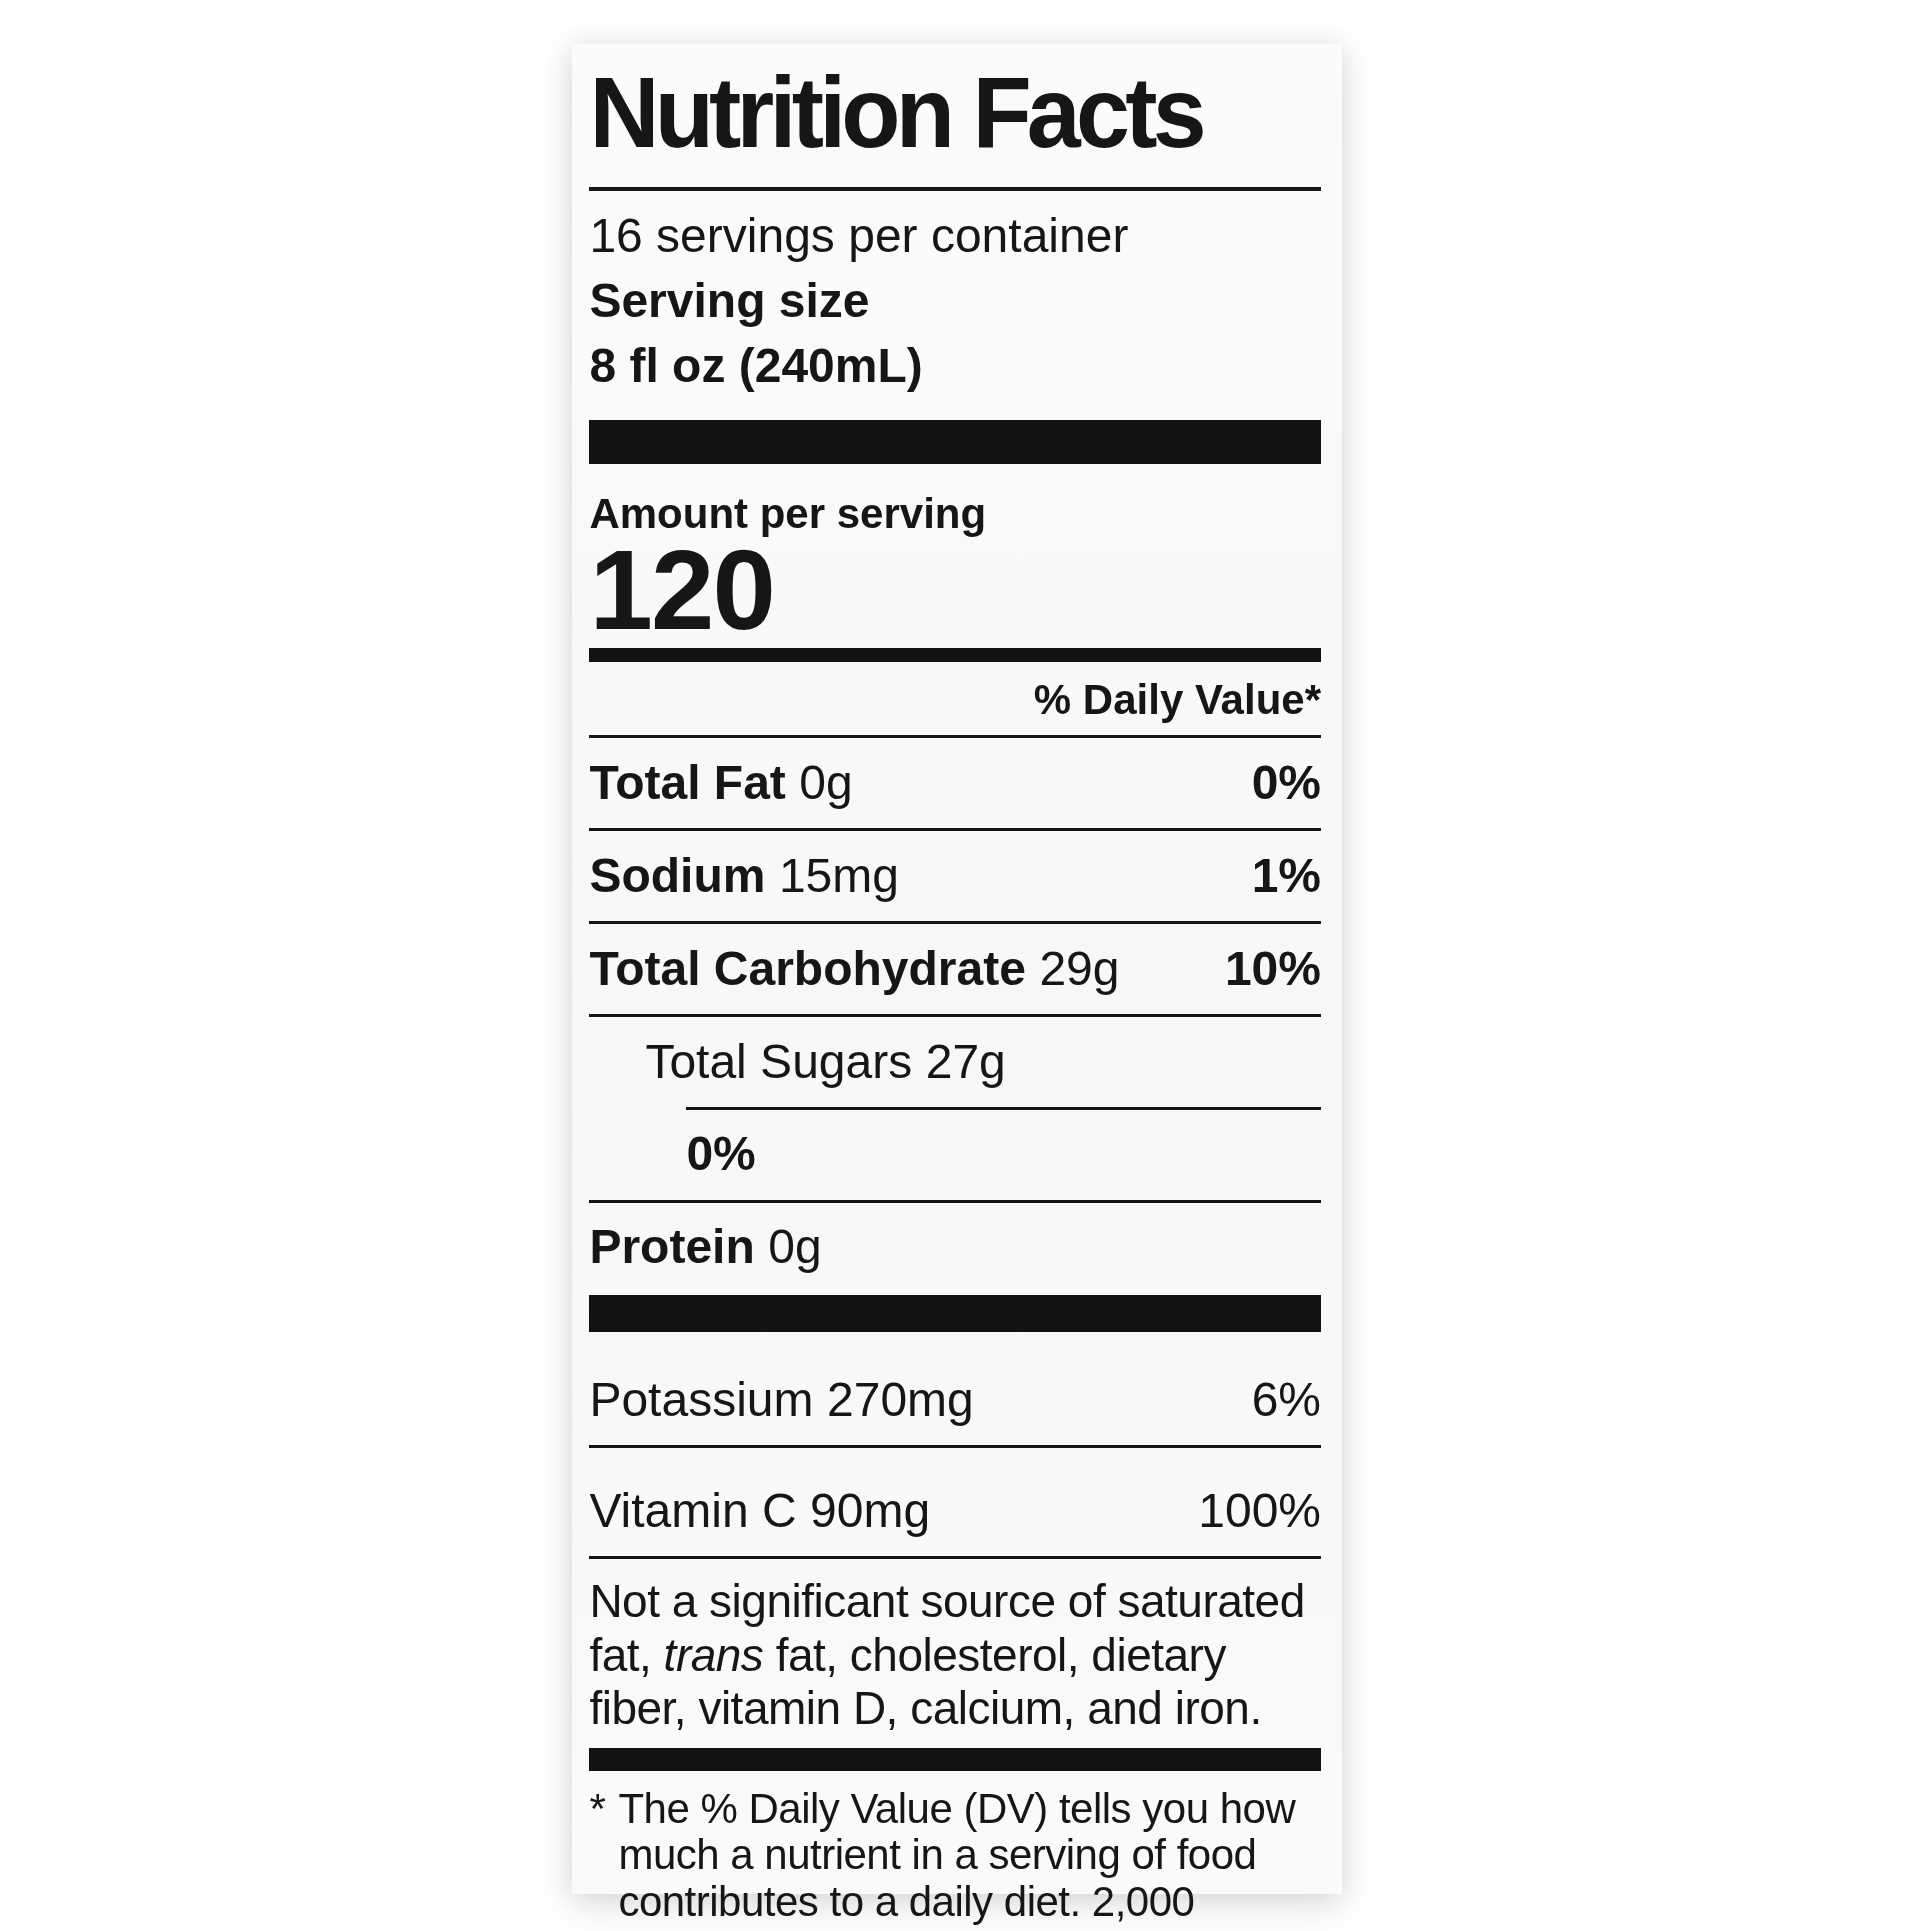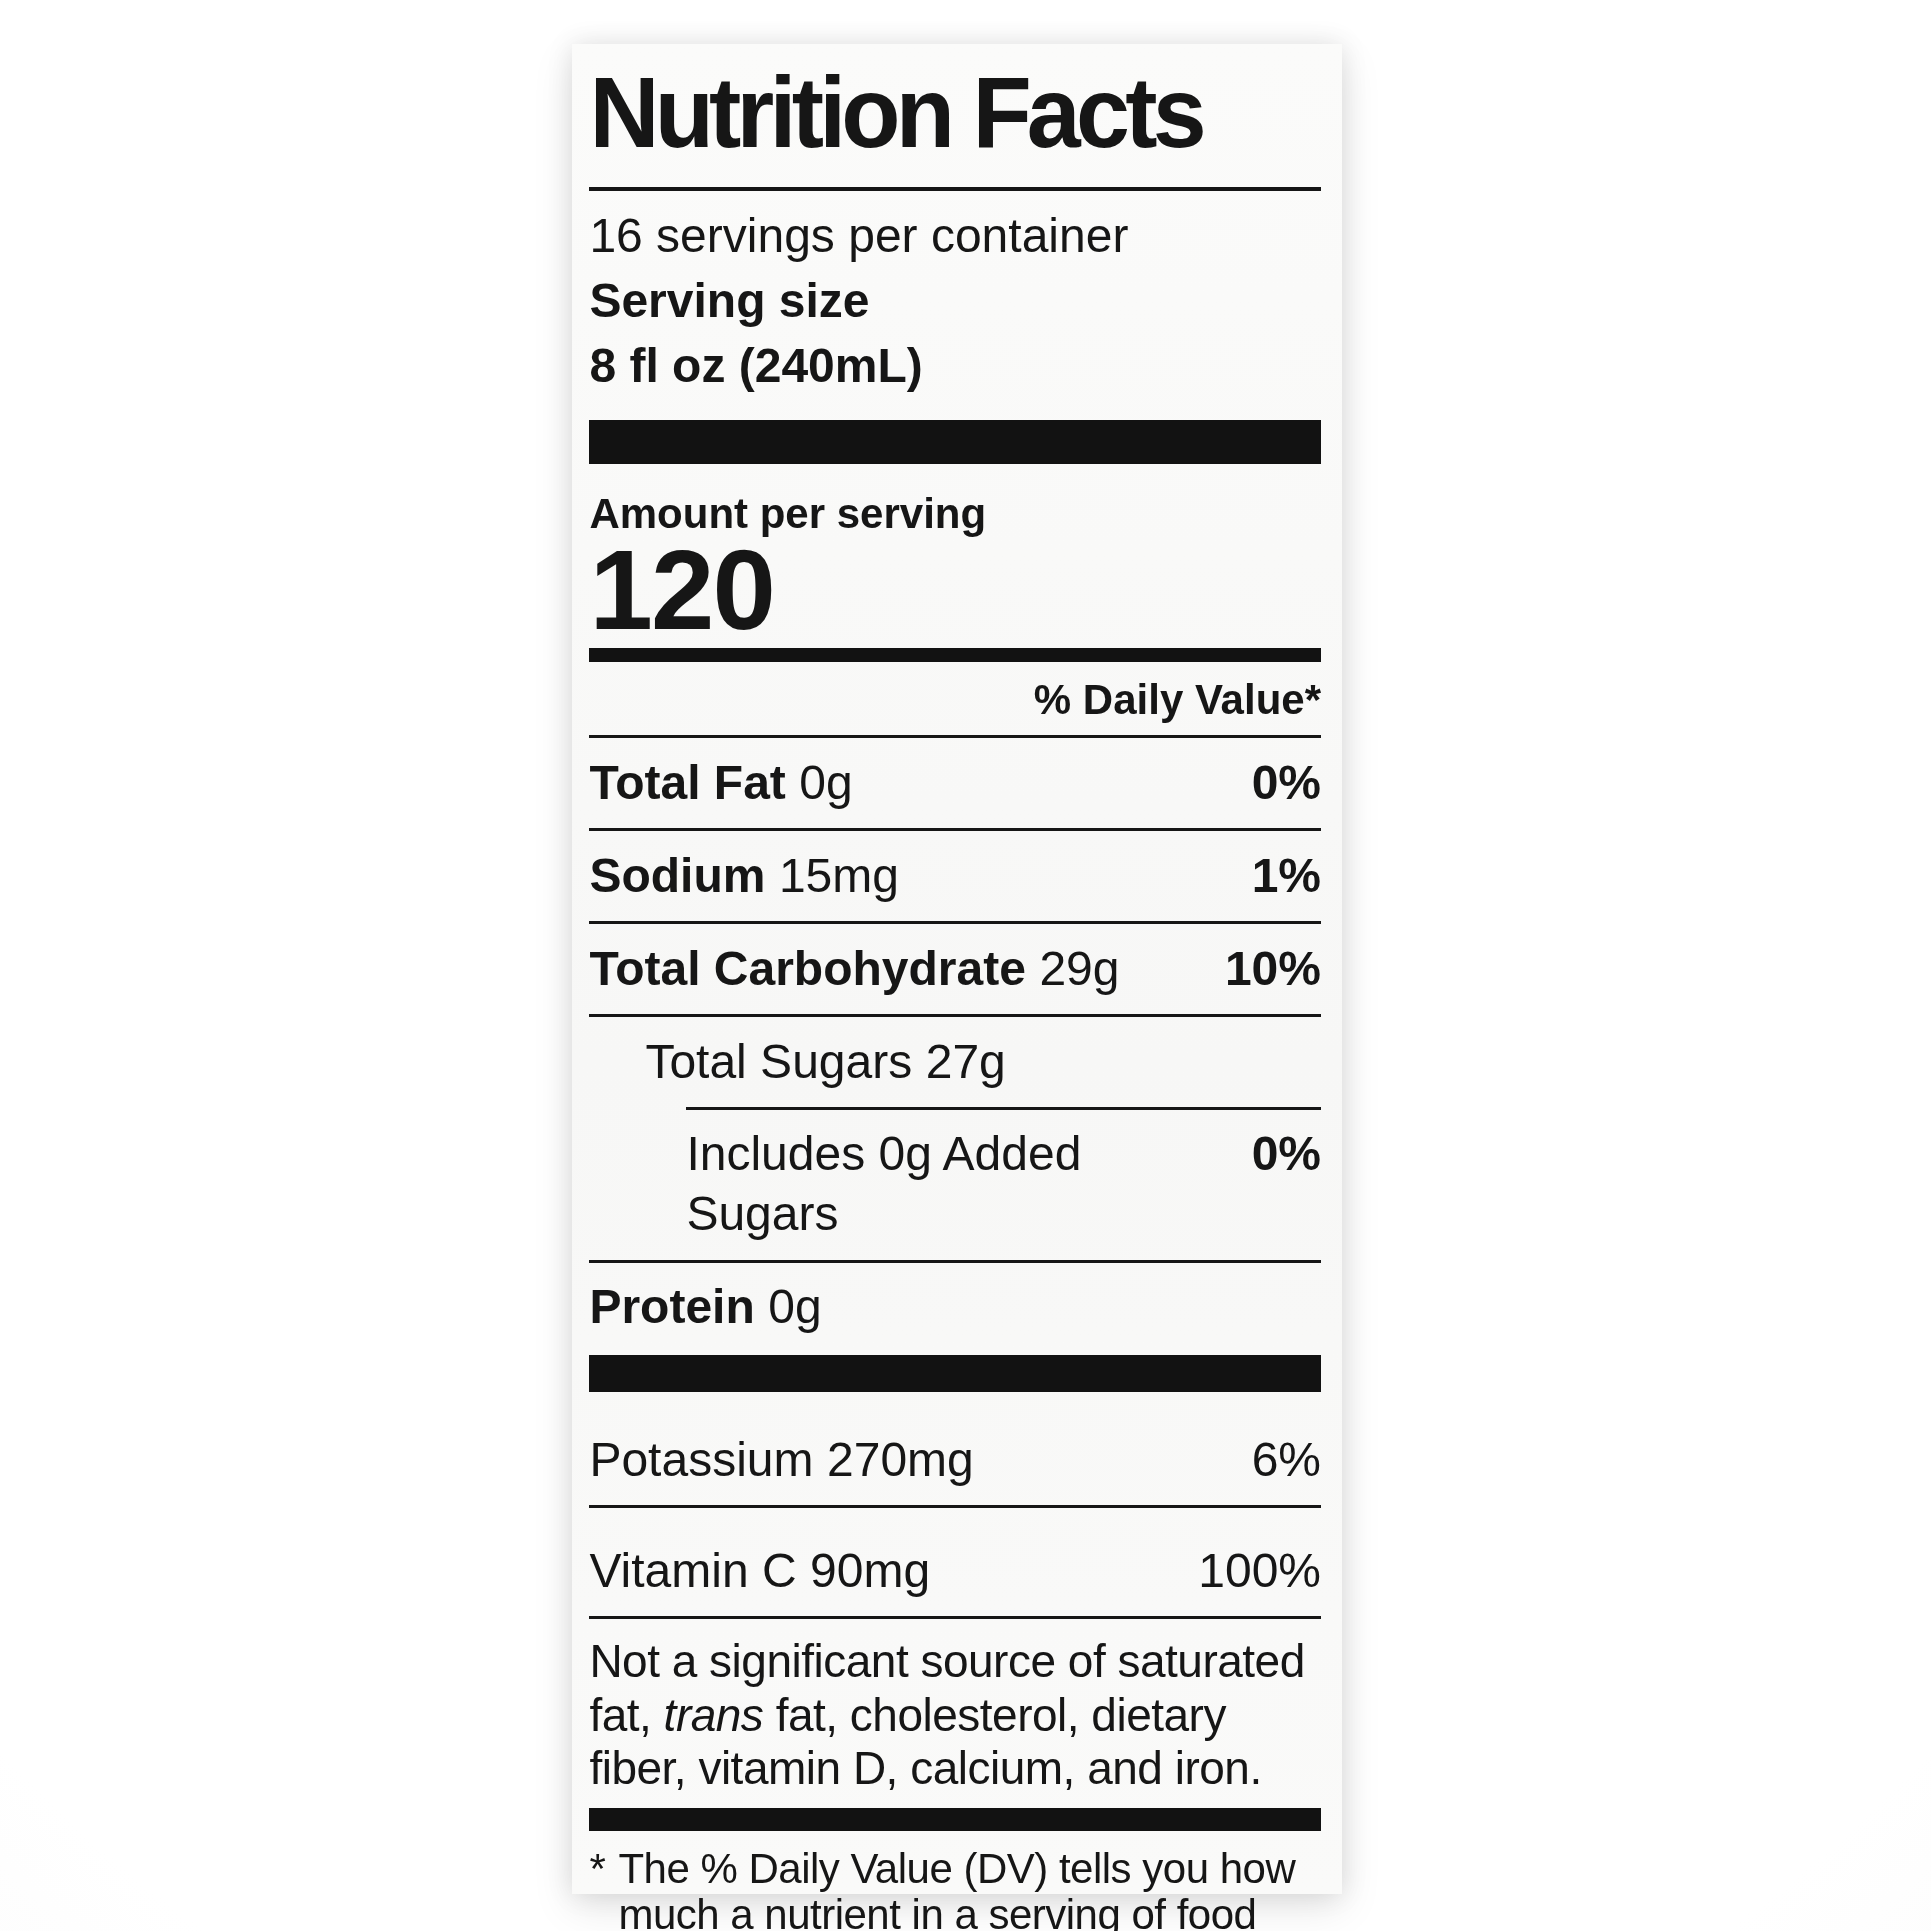--- a/index.html
+++ b/index.html
@@ -101,21 +101,20 @@
     </div>
 
     <div class="divider"></div>
     <div class="nrow ind1">
       <span><span>Total Sugars</span><span class="namt">27g</span></span>
       <span></span>
     </div>
 
     <div class="divider ind2"></div>
     <div class="nrow ind2">
-      <span><span>Includes 0g Added Sugars</span></span>
       <span class="b">0%</span>
     </div>
 
     <div class="divider"></div>
     <div class="nrow">
       <span><span class="b">Protein</span><span class="namt">0g</span></span>
     </div>
 
     <div class="bar bar-mid"></div>
 

